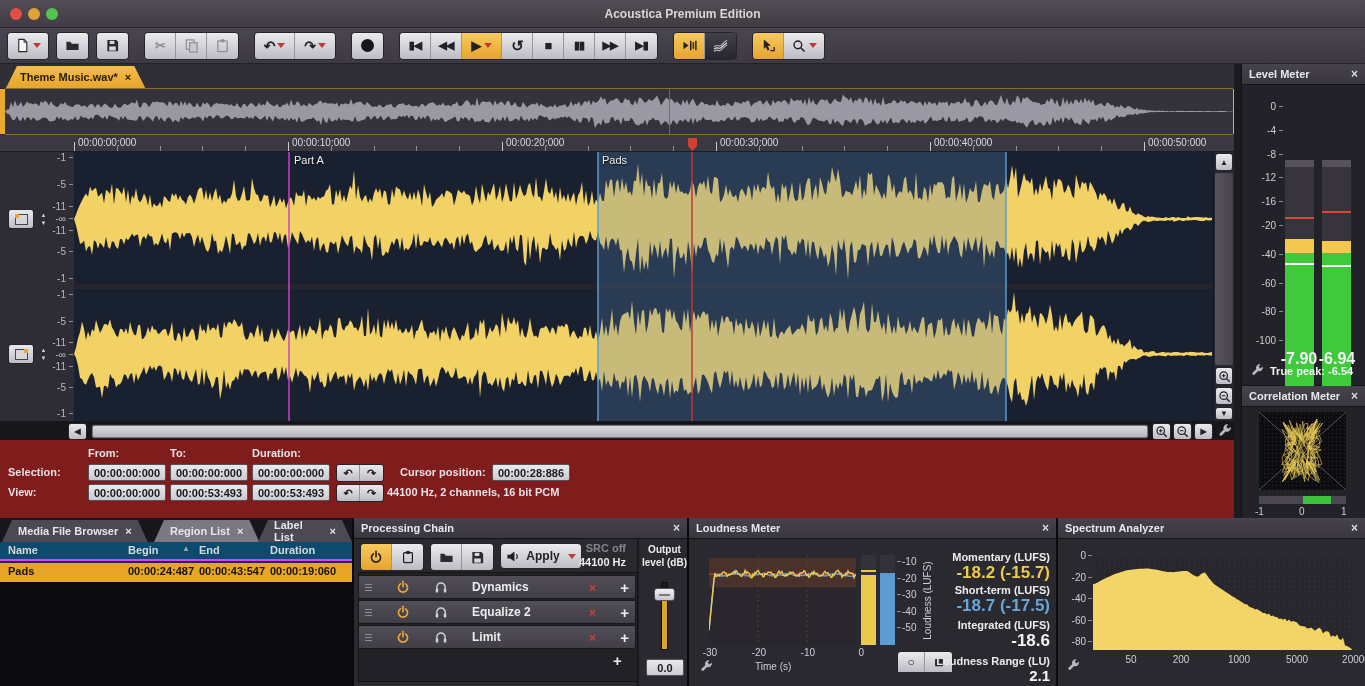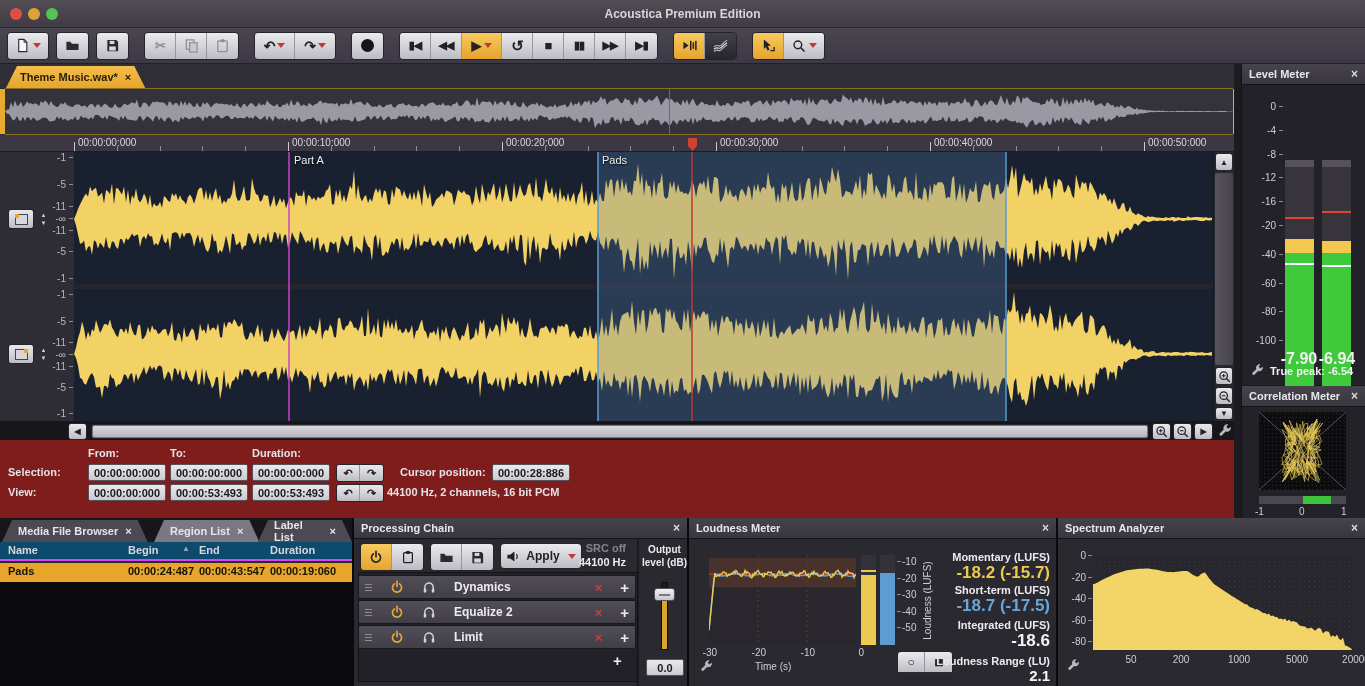--- a/index.html
+++ b/index.html
@@ -74,21 +74,21 @@
 .rlhead{position:absolute;left:0;top:24px;width:100%;height:19px;background:#0c4a6e;border-bottom:2px solid #d946ef;font-size:11px;font-weight:bold;color:#d8d7dc}
 .rlrow{position:absolute;left:0;top:45px;width:100%;height:19px;background:#e7a62a;color:#161408;font-size:11px;font-weight:bold}
 .cell{position:absolute;top:2px;white-space:nowrap}
 .blackfill{position:absolute;left:0;top:64px;width:100%;height:104px;background:#0b0b0d}
 
 .pcbtn{background:linear-gradient(#ebebee,#bcbcc4);border:1px solid #26242a;display:flex;align-items:center;justify-content:center;color:#232127;position:absolute;height:26px;border-radius:4px}
 .pgroup{position:absolute;display:flex;border:1px solid #26242a;border-radius:4px;overflow:hidden;height:28px}
 .pgbtn{width:31px;height:26px;background:linear-gradient(#ebebee,#bcbcc4);display:flex;align-items:center;justify-content:center;border-right:1px solid #97959f;color:#232127}
 .pgbtn:last-child{border-right:none}
 .pgbtn.on{background:linear-gradient(#f7ca5e,#e5a42e)}
-.plrow{position:absolute;left:4px;width:278px;height:24px;background:linear-gradient(#514e58,#413e48);border:1px solid #19181c;border-radius:2px;display:flex;align-items:center;gap:18px;padding:0 6px;font-size:12px;font-weight:bold;color:#eceaee}
+.plrow{position:absolute;left:4px;width:278px;height:24px;background:linear-gradient(#514e58,#413e48);border:1px solid #19181c;border-radius:2px;display:flex;align-items:center;gap:24px;padding:0 6px;font-size:12px;font-weight:bold;color:#eceaee}
 .grip{display:flex;flex-direction:column;gap:2px}
 .grip i{width:7px;height:1px;background:#8d8b94}
 .rowx{margin-left:auto;color:#c8403a;font-weight:900;font-size:13px}
 .rowplus{color:#eceaee;font-weight:900;font-size:15px}
 
 .ldstat-label{position:absolute;font-size:11px;font-weight:bold;color:#eceaee;text-align:right;width:130px}
 .ldstat-val{position:absolute;font-size:17px;font-weight:bold;text-align:right;width:150px}
 .lbar{position:absolute;top:37px;height:90px;width:15px;background:#33313a}
 .rot{transform:rotate(-90deg);transform-origin:center;font-size:10px;color:#cfced4;width:90px;text-align:center}
 .wrench{position:absolute}

